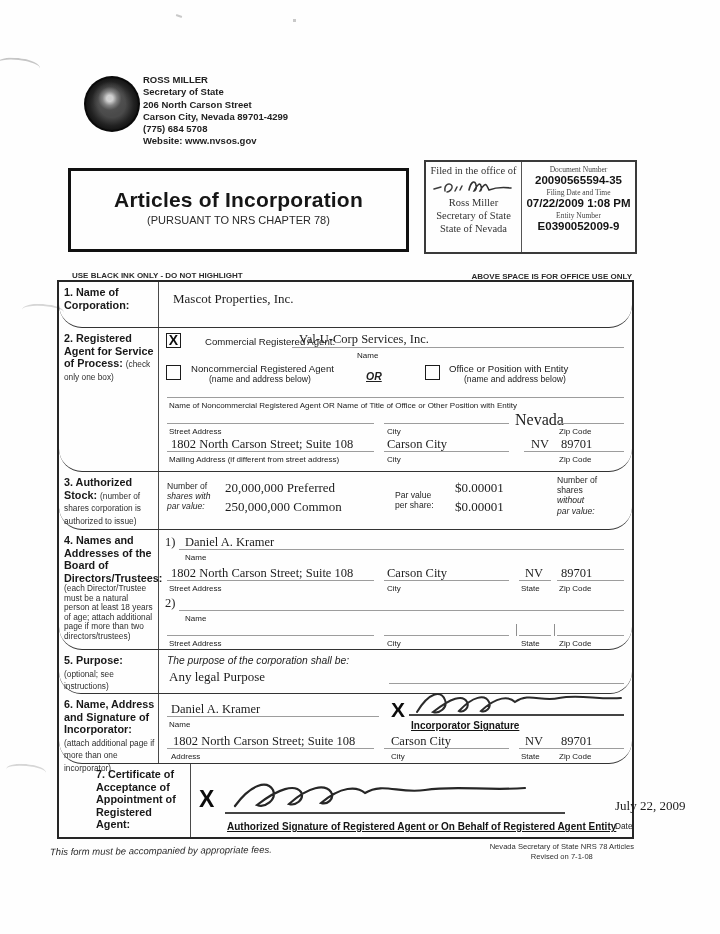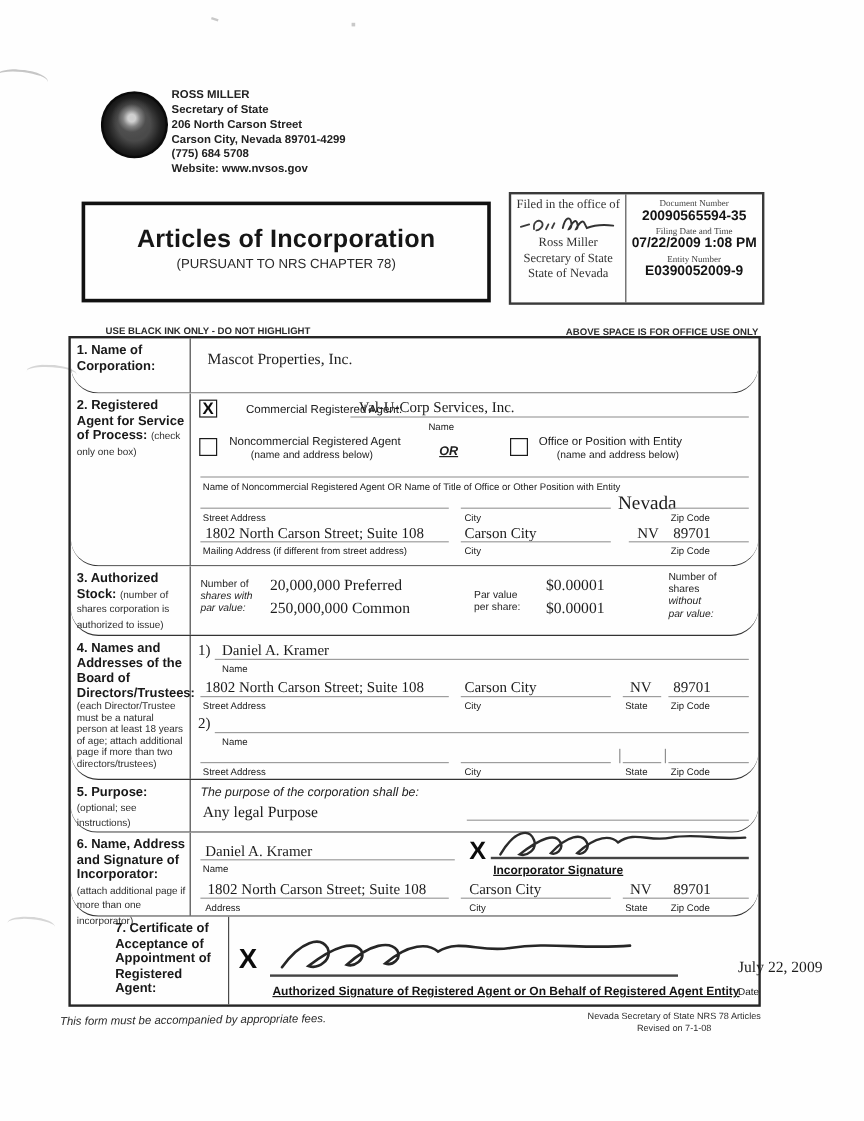--- a/index.html
+++ b/index.html
@@ -26,21 +26,21 @@
 
   
   .filed-box { position:absolute; left:424px; top:160px; width:213px; height:94px; border:2px solid #3a3a3a; display:flex; font-family:"Liberation Serif",serif; color:#333;text-align:center; }
   .filed-left { width:96px; border-right:1px solid #555; padding:2px 3px; font-size:10.5px; line-height:13px; position:relative; }
   .filed-left .sig { margin:1px 0 0 2px; display:block; }
   .filed-right { flex:1; padding:2px 4px; }
   .filed-right .lbl { font-size:7.5px; color:#454545; margin-top:1px; }
   .filed-right .val { font-size:11.5px; font-weight:bold; font-family:"Liberation Sans",sans-serif; color:#141414; line-height:13px; }
 
   
-  .ink-note { position:absolute; left:88px; top:271px; font-size:8px; font-weight:bold; color:#2b2b2b; }
+  .ink-note { position:absolute; left:72px; top:271px; font-size:8px; font-weight:bold; color:#2b2b2b; }
   .office-note { position:absolute; right:88px; top:272px; font-size:8px; font-weight:bold; color:#2b2b2b; }
 
   
   .form { position:absolute; left:57px; top:280px; width:577px; border:2px solid #262626; }
   .sec { display:flex; border-bottom:1.6px solid #333; position:relative;border-radius:23px; }
   .sec:last-child { border-bottom:none;padding-left:32px; }
   .sec-label { width:100px; border-right:1.2px solid #4a4a4a; padding:4px 3px 2px 5px; font-size:10.8px; font-weight:bold; line-height:12.5px; color:#181818; }
   .sec-label .note { font-weight:normal; font-size:8.3px; line-height:9.6px; color:#2e2e2e; }
   .sec-body { position:relative; flex:1; }
 

